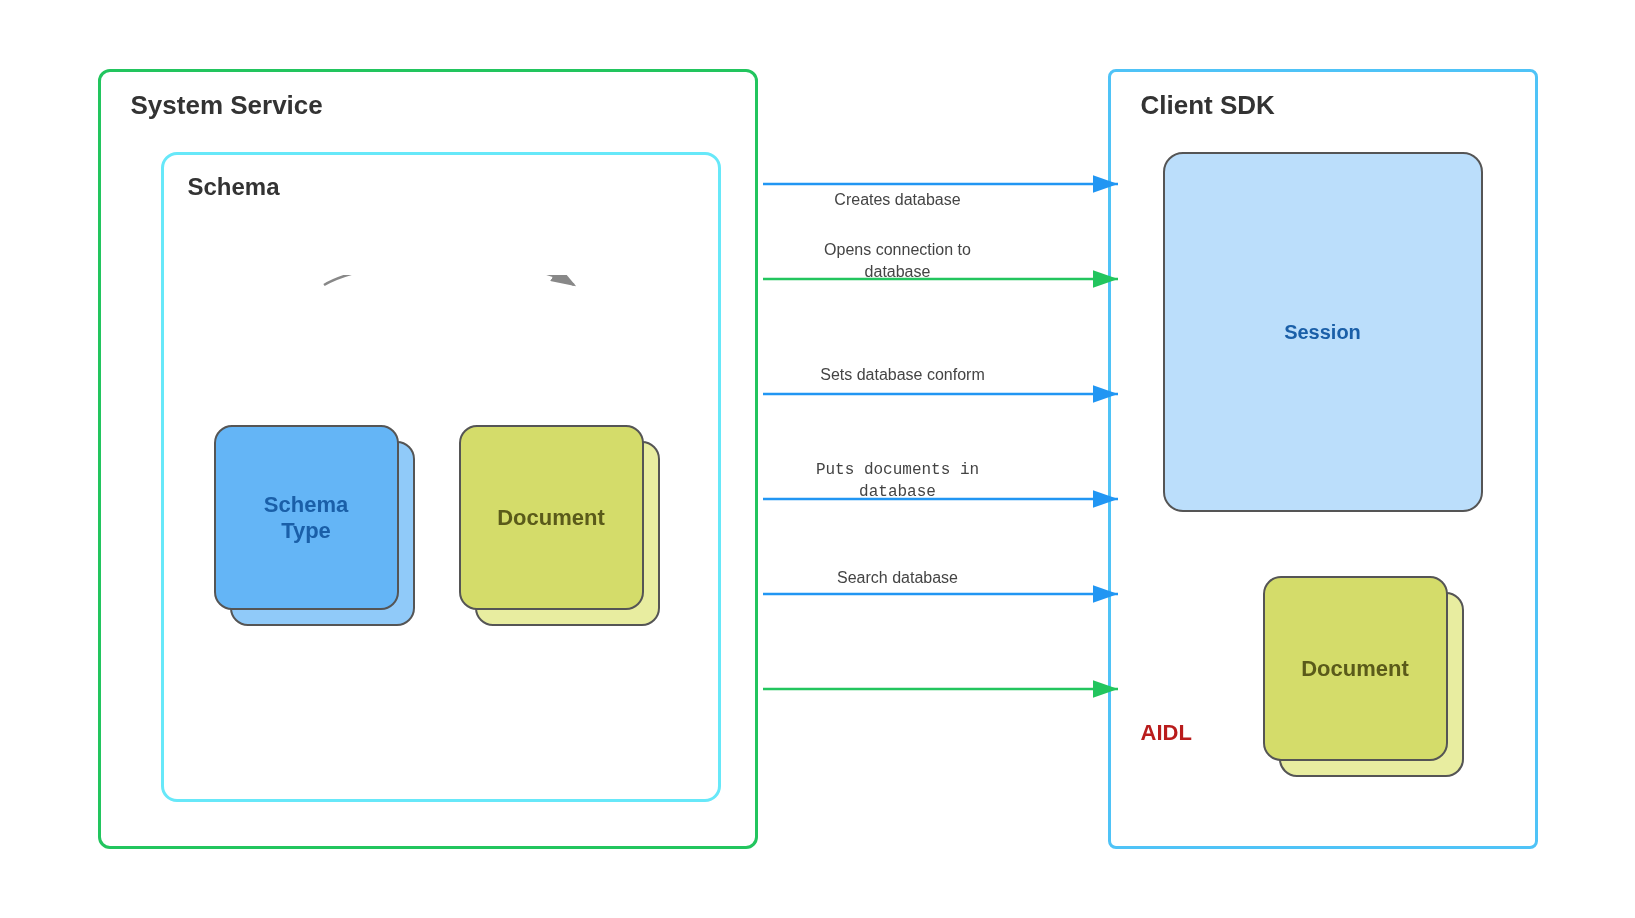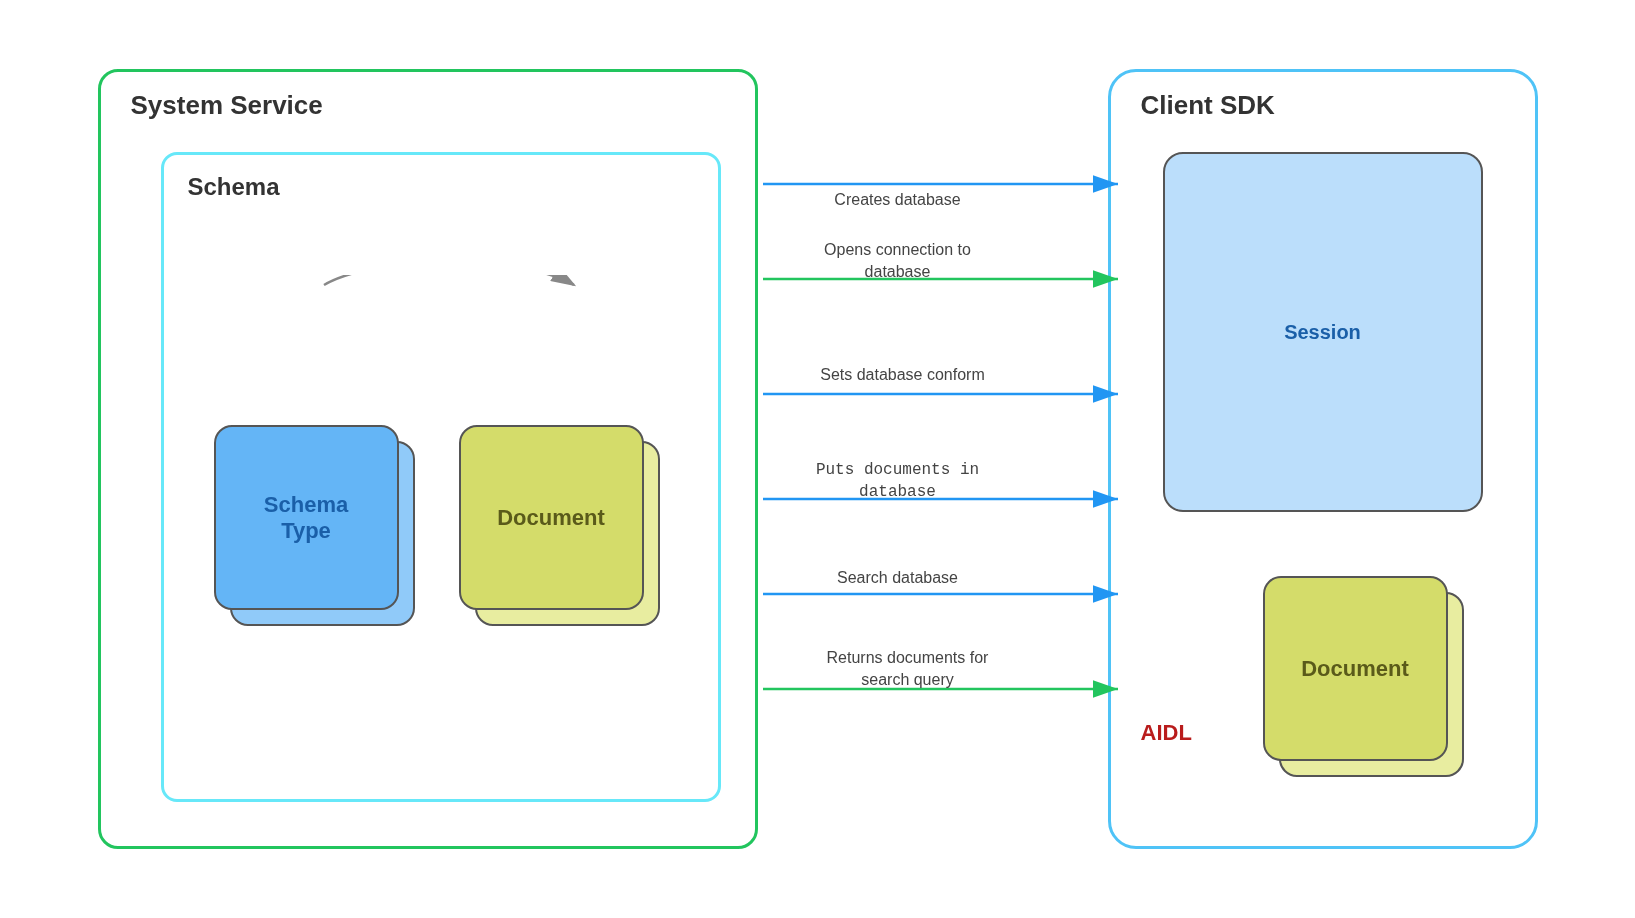--- a/index.html
+++ b/index.html
@@ -24,21 +24,21 @@
     }
 
     
     .system-service {
       position: absolute;
       left: 30px;
       top: 30px;
       width: 660px;
       height: 780px;
       border: 3px solid #22c55e;
-      border-radius: 20px;
+      border-radius: 12px;
       background: transparent;
     }
     .system-service-label {
       position: absolute;
       top: 18px;
       left: 30px;
       font-size: 26px;
       font-weight: 600;
       color: #333;
     }
@@ -149,21 +149,21 @@
     }
 
     
     .client-sdk {
       position: absolute;
       right: 30px;
       top: 30px;
       width: 430px;
       height: 780px;
       border: 3px solid #4fc3f7;
-      border-radius: 28px;
+      border-radius: 8px;
       background: transparent;
     }
     .client-sdk-label {
       position: absolute;
       top: 18px;
       left: 30px;
       font-size: 26px;
       font-weight: 600;
       color: #333;
     }
@@ -319,17 +319,14 @@
   </div>
 
   <div class="arrow-label" style="position:absolute;top:420px;left:730px;width:200px;font-family:Liberation Mono, monospace;">
     <span>Puts documents in<br>database</span>
   </div>
 
   <div class="arrow-label" style="position:absolute;top:528px;left:730px;width:200px;">
     <span>Search database</span>
   </div>
 
-  <div class="arrow-label" style="position:absolute;top:608px;left:730px;width:220px;">
-    <span>Returns documents for<br>search query</span>
-  </div>
 
 </div>
 
 </body></html>

